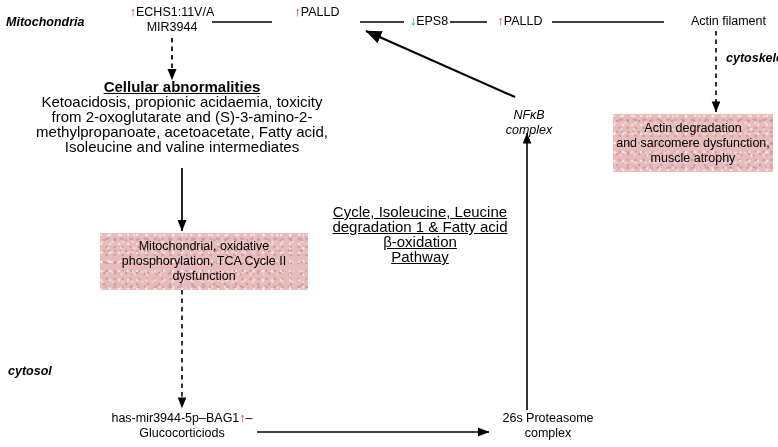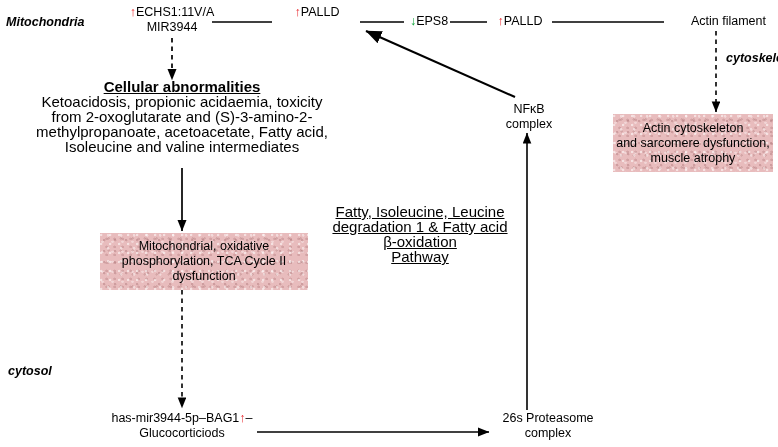--- a/index.html
+++ b/index.html
@@ -92,51 +92,51 @@
   <div class="node" style="left:406px;top:14px;width:46px;">
     <span class="down">↓</span><span>EPS8</span>
   </div>
 
   <div class="node" style="left:487px;top:14px;width:66px;">
     <span class="up">↑</span><span>PALLD</span>
   </div>
 
   <div class="node" style="left:666px;top:14px;width:100px;text-align:right;">Actin filament</div>
 
-  <div class="node" style="left:500px;top:102px;width:58px;">
+  <div class="node" style="left:500px;top:108px;width:58px;font-style:italic;">
     <div>NFκB</div>
     <div>complex</div>
   </div>
 
   <div class="block" style="left:22px;top:79px;width:320px;">
     <div class="hdr">Cellular abnormalities</div>
     <div>Ketoacidosis, propionic acidaemia, toxicity</div>
     <div>from 2-oxoglutarate and (S)-3-amino-2-</div>
     <div>methylpropanoate, acetoacetate, Fatty acid,</div>
     <div>Isoleucine and valine intermediates</div>
   </div>
 
   <div class="block" style="left:328px;top:204px;width:184px;">
-    <div class="ul">Fatty, Isoleucine, Leucine</div>
+    <div class="ul">Cycle, Isoleucine, Leucine</div>
     <div class="ul">degradation 1 &amp; Fatty acid</div>
     <div class="ul">β-oxidation</div>
     <div class="ul">Pathway</div>
   </div>
 
   <div class="pinkbox" style="left:100px;top:233px;width:208px;height:57px;">
     <div>
       <span class="l1">Mitochondrial, oxidative</span>
       <span class="l2">phosphorylation, TCA Cycle II</span>
       <span class="l3">dysfunction</span>
     </div>
   </div>
 
   <div class="pinkbox" style="left:613px;top:114px;width:160px;height:58px;">
     <div>
-      <span class="l1">Actin cytoskeleton</span>
+      <span class="l1">Actin degradation</span>
       <span class="l2">and sarcomere dysfunction,</span>
       <span class="l3">muscle atrophy</span>
     </div>
   </div>
 
   <div class="node" style="left:92px;top:411px;width:180px;">
     <div>
       <span>has-mir3944-5p–BAG1</span><span class="up">↑</span><span>–</span>
     </div>
     <div>Glucocorticiods</div>

